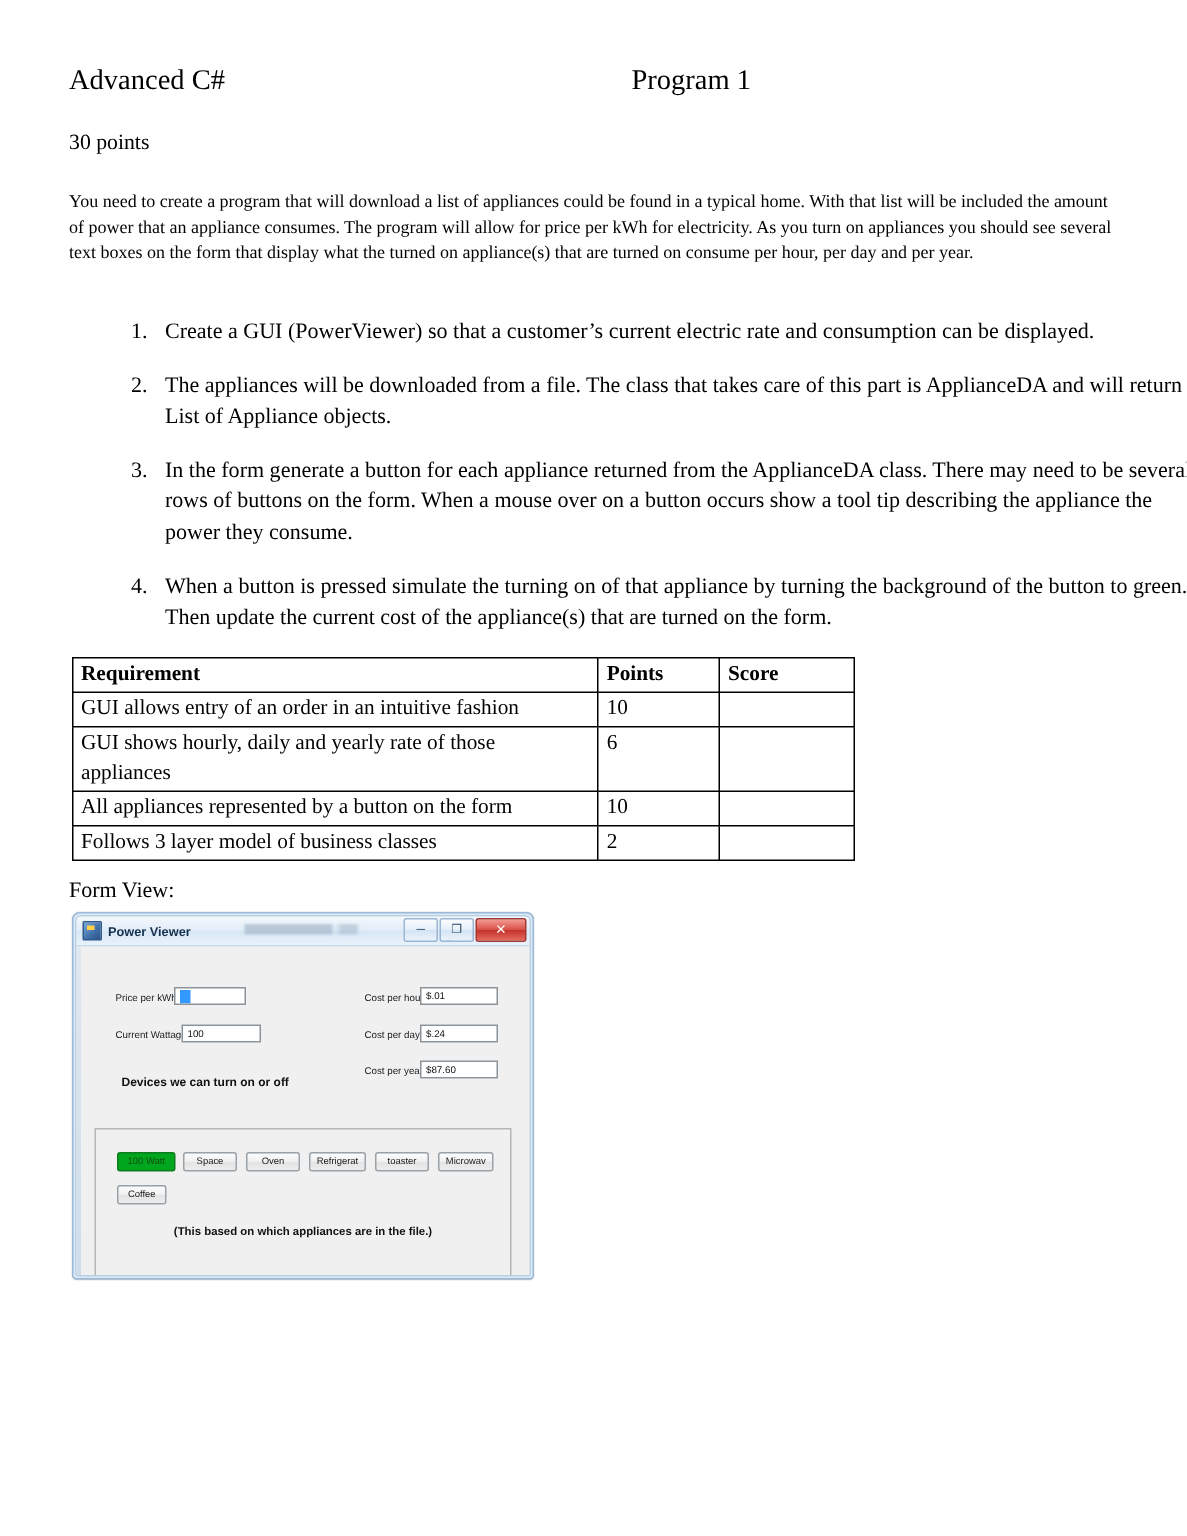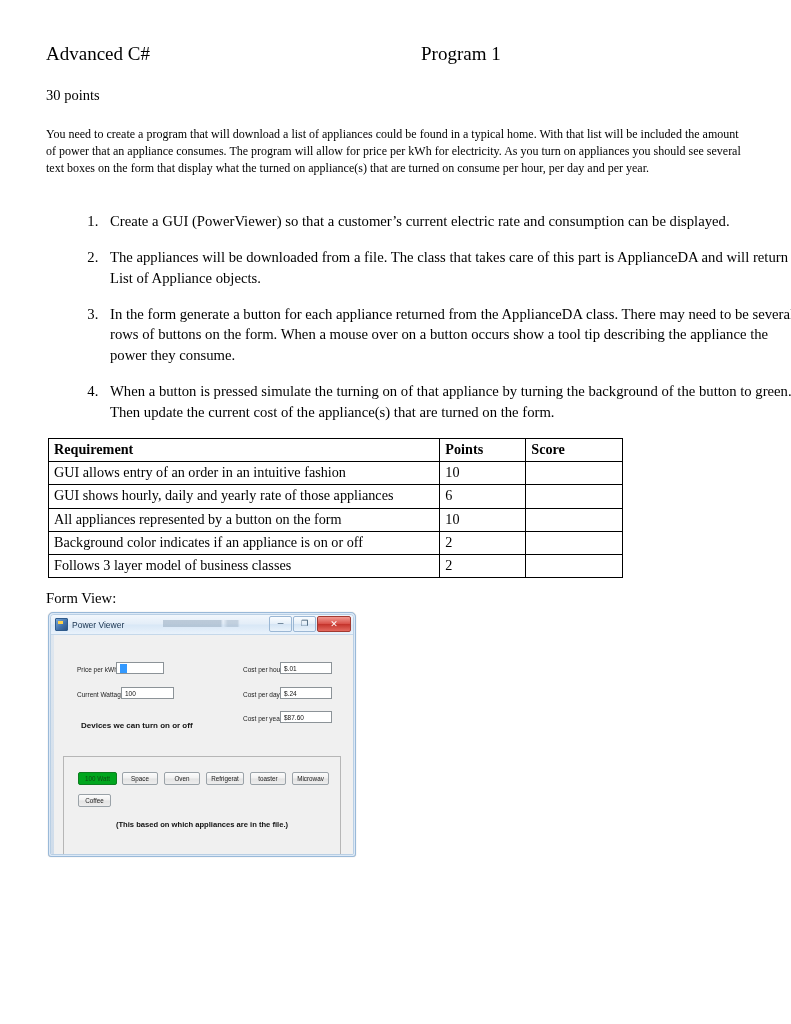--- a/index.html
+++ b/index.html
@@ -76,21 +76,21 @@
     font-size: 28px;
     text-align: center;
     margin: 40px 0 16px 0;
     padding-right: 130px;
     line-height: 1.1;
   }
 
   
   table.grade {
     border-collapse: collapse;
-    width: 575px;
+    width: 522px;
     font-size: 14.2px;
     margin-left: 2px;
   }
   table.grade th,
   table.grade td {
     border: 1px solid #000000;
     padding: 1px 5px 2px 5px;
     text-align: left;
     vertical-align: top;
     line-height: 1.35;
@@ -152,20 +152,21 @@
     position: absolute;
     left: 2px; top: 2px;
     width: 5px; height: 3px;
     background: #ffd24a;
   }
   .title-text {
     font-family: "Liberation Sans", sans-serif;
     font-size: 8.5px;
     color: #16314d;
     white-space: nowrap;
+    font-weight: bold;
   }
   .title-watermark {
     position: absolute;
     left: 112px;
     top: 5px;
     width: 120px;
     height: 7px;
     background: linear-gradient(to right,
         rgba(150,170,190,.55) 0%, rgba(150,170,190,.55) 48%,
         rgba(255,255,255,0) 50%,
@@ -343,25 +344,20 @@
         <td>GUI shows hourly, daily and yearly rate of those appliances</td>
         <td>6</td>
         <td></td>
       </tr>
       <tr>
         <td>All appliances represented by a button on the form</td>
         <td>10</td>
         <td></td>
       </tr>
       <tr>
-        <td>Background color indicates if an appliance is on or off</td>
-        <td>2</td>
-        <td></td>
-      </tr>
-      <tr>
         <td>Follows 3 layer model of  business classes</td>
         <td>2</td>
         <td></td>
       </tr>
     </tbody>
   </table>
 
   <div class="formview-label">Form View:</div>
 
   <div class="win-outer">

